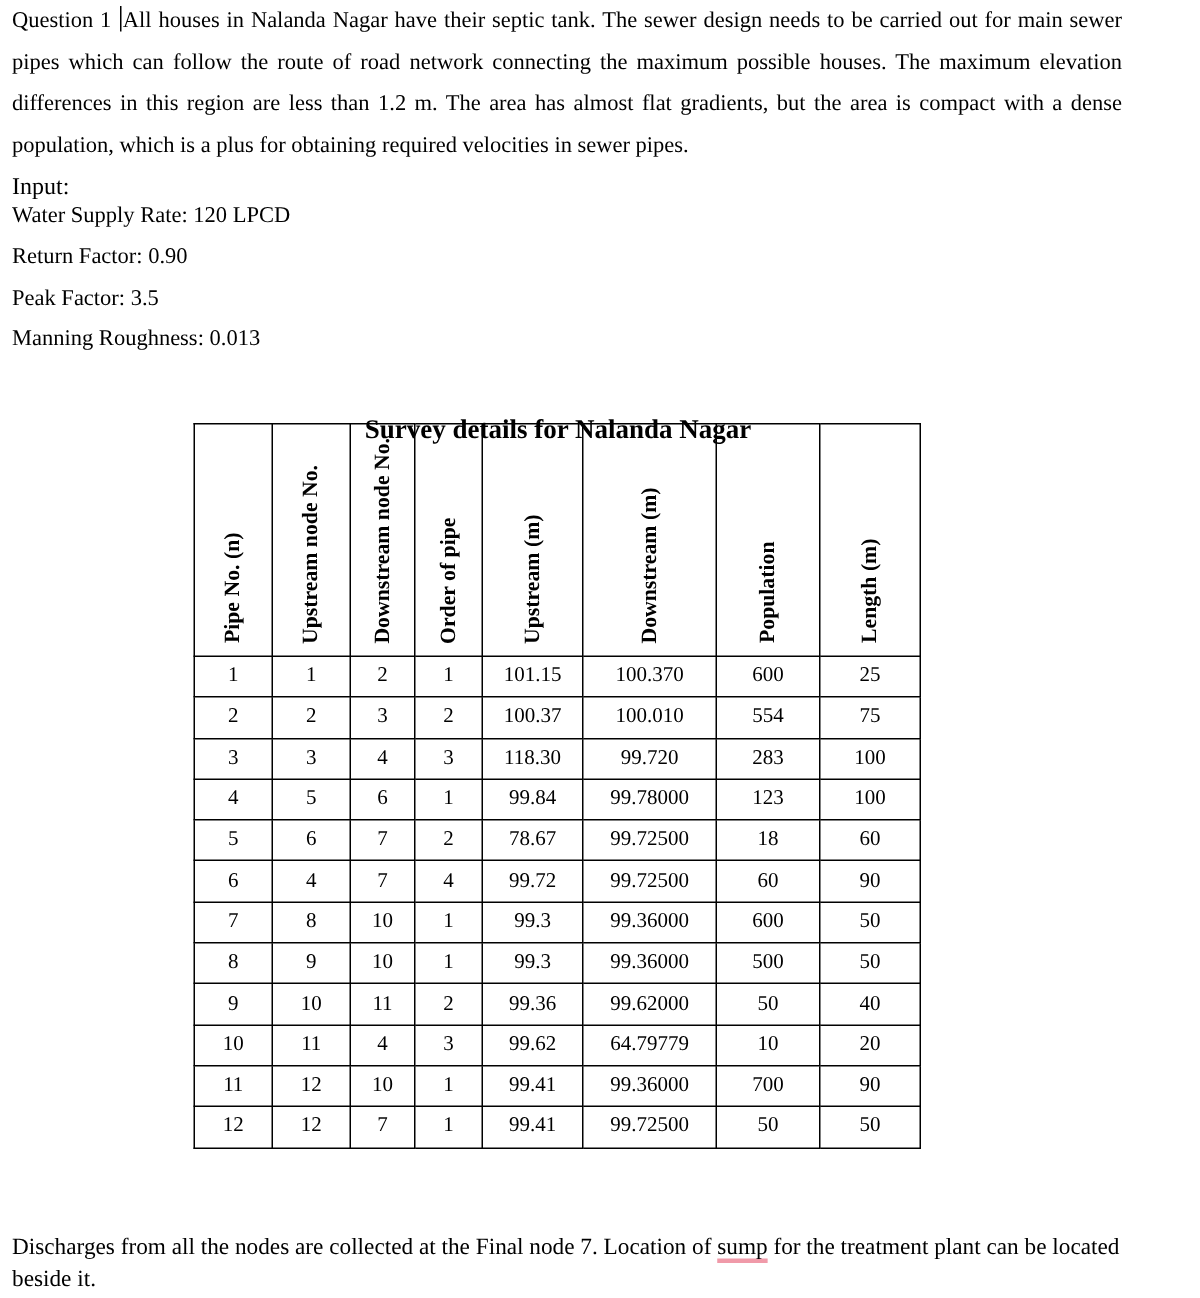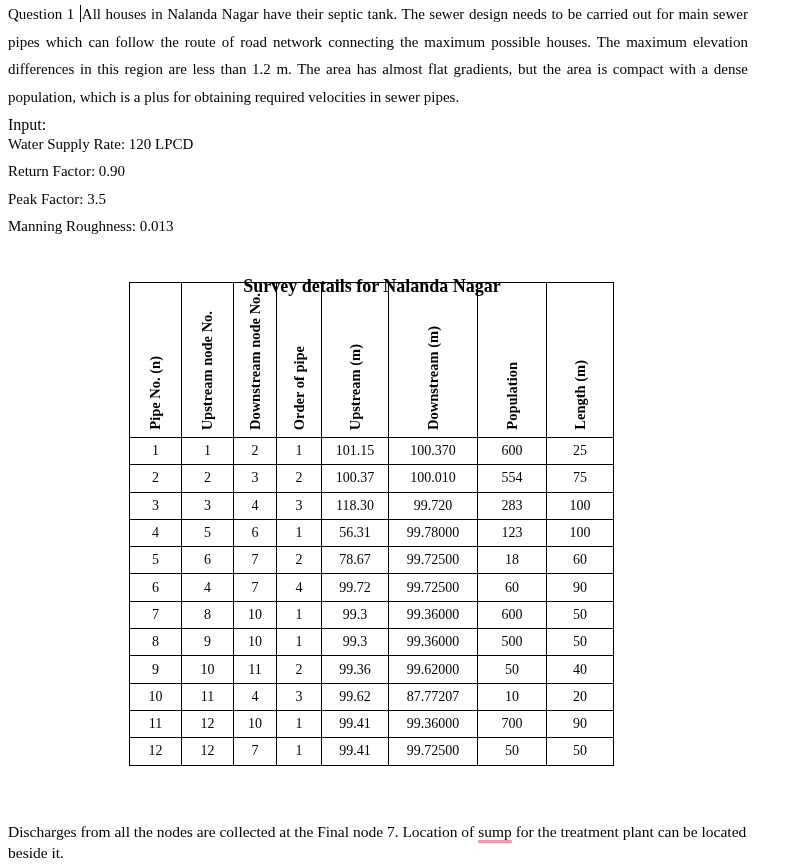--- a/index.html
+++ b/index.html
@@ -85,21 +85,21 @@
         <td>118.30</td>
         <td>99.720</td>
         <td>283</td>
         <td>100</td>
       </tr>
       <tr>
         <td>4</td>
         <td>5</td>
         <td>6</td>
         <td>1</td>
-        <td>56.31</td>
+        <td>99.84</td>
         <td>99.78000</td>
         <td>123</td>
         <td>100</td>
       </tr>
       <tr>
         <td>5</td>
         <td>6</td>
         <td>7</td>
         <td>2</td>
         <td>78.67</td>
@@ -146,21 +146,21 @@
         <td>99.62000</td>
         <td>50</td>
         <td>40</td>
       </tr>
       <tr>
         <td>10</td>
         <td>11</td>
         <td>4</td>
         <td>3</td>
         <td>99.62</td>
-        <td>87.77207</td>
+        <td>64.79779</td>
         <td>10</td>
         <td>20</td>
       </tr>
       <tr>
         <td>11</td>
         <td>12</td>
         <td>10</td>
         <td>1</td>
         <td>99.41</td>
         <td>99.36000</td>

